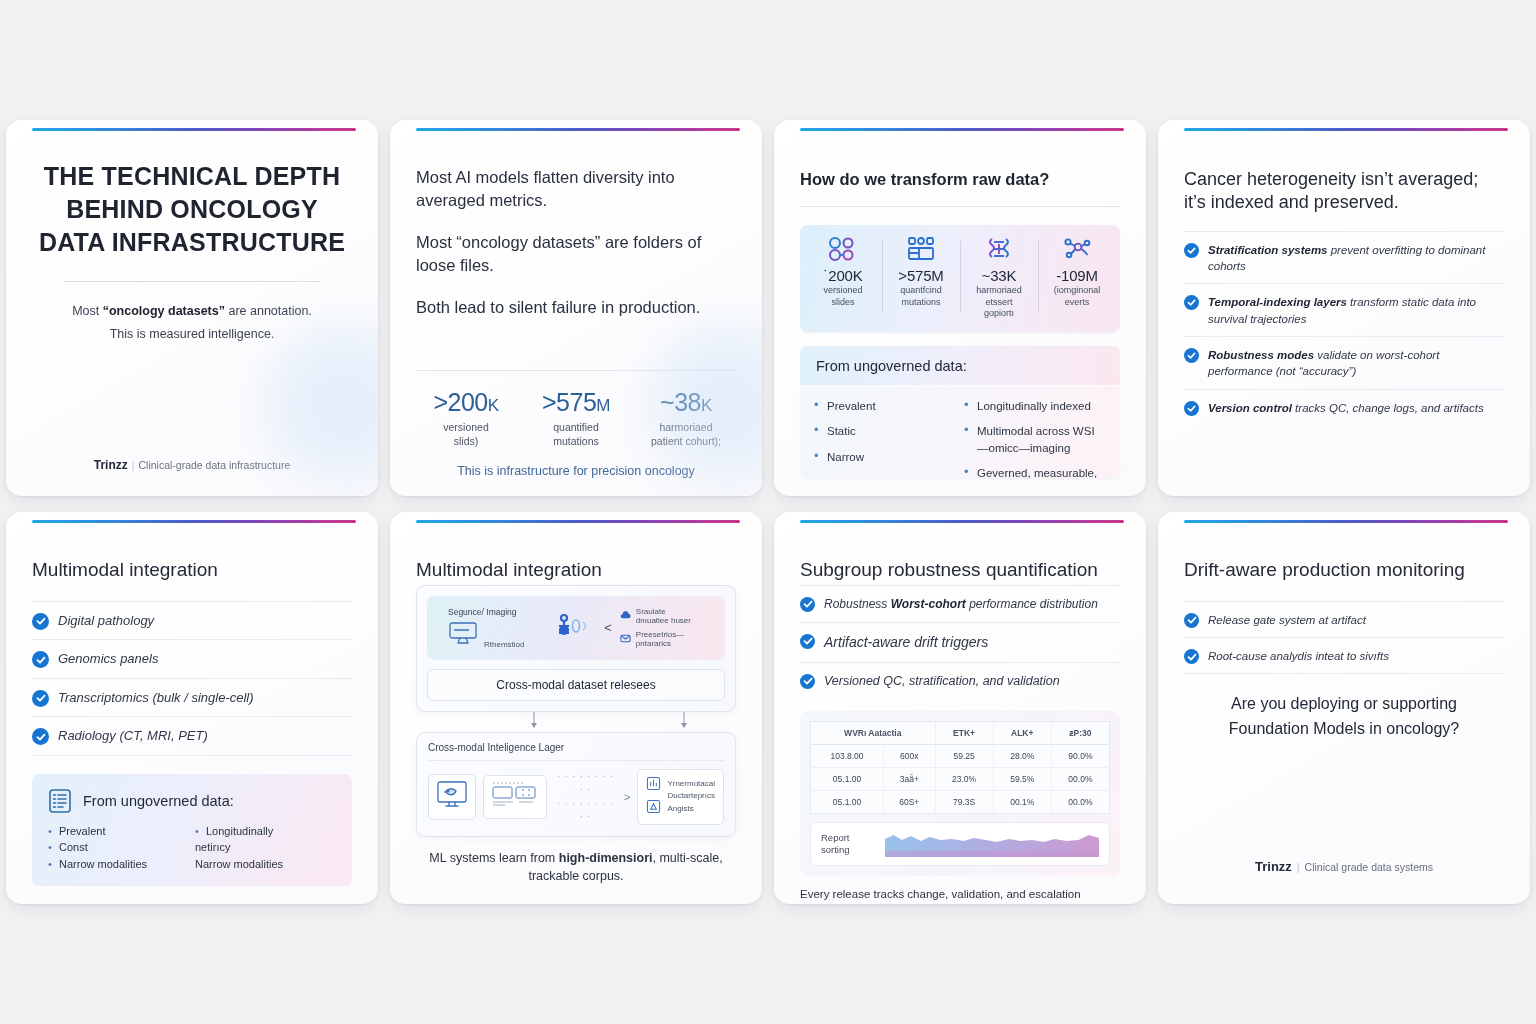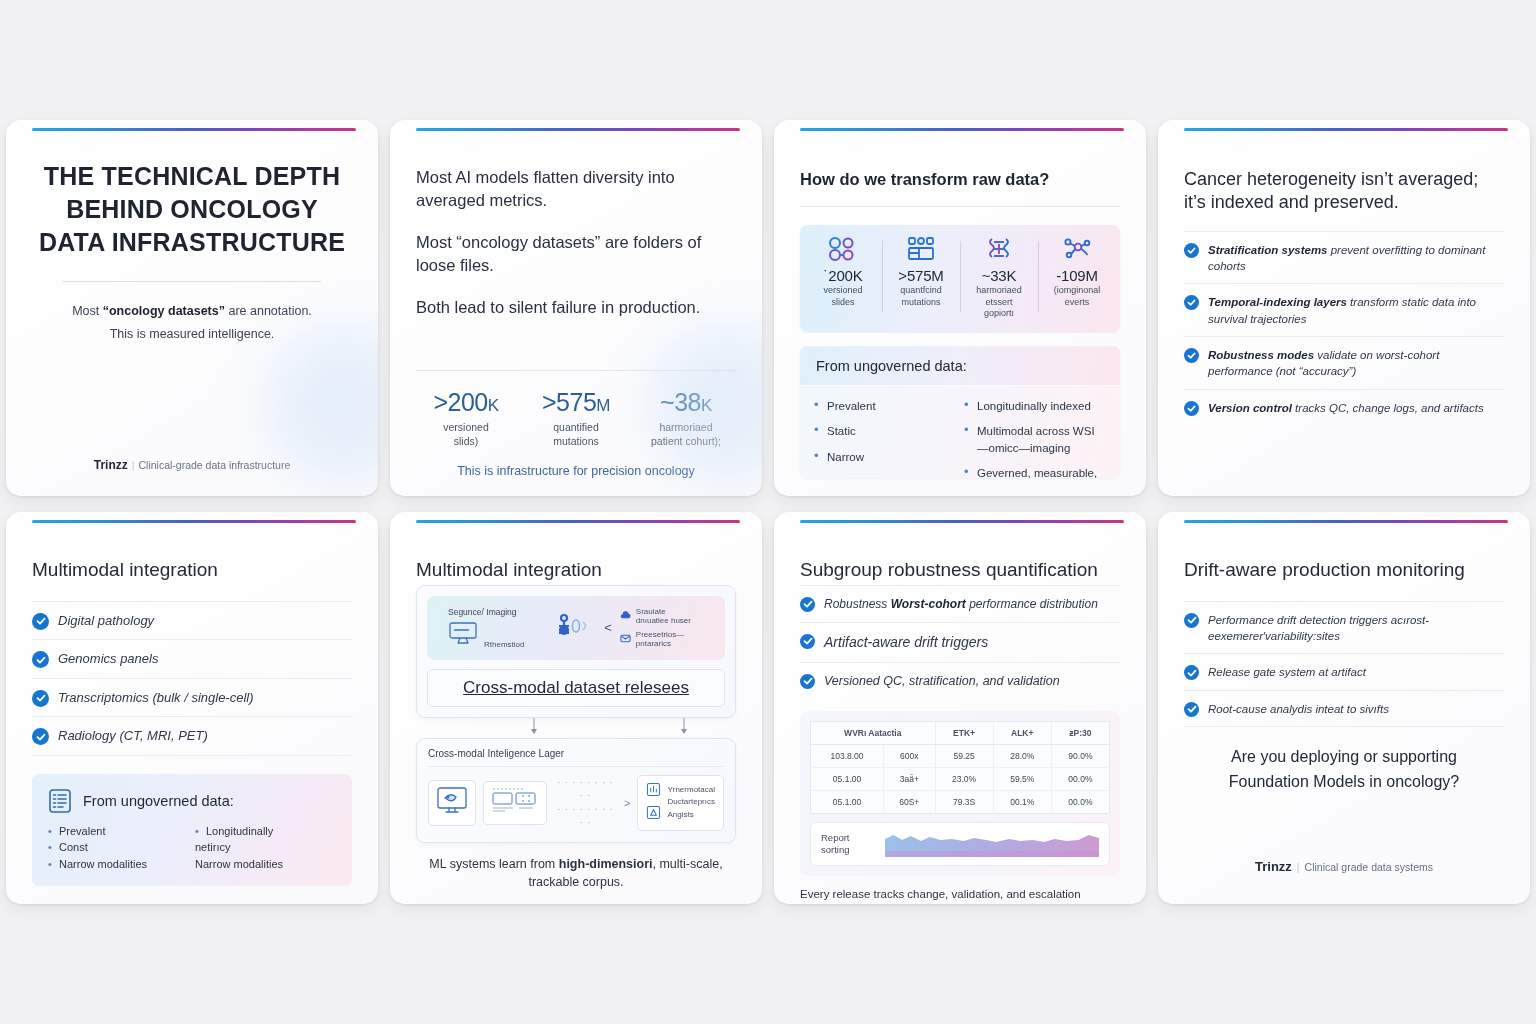--- a/index.html
+++ b/index.html
@@ -131,21 +131,21 @@
   }
   .drow {
     border-radius:7px; padding:9px 21px; position:relative;
     background:linear-gradient(105deg,#dff2f7 0%,#e9eaf8 45%,#fae7ee 100%);
     display:flex; gap:8px; align-items:center; min-height:64px;
   }
   .dlabel{ font-size:8.5px; color:#3d4554; }
   .dmono { font-size:8px; color:#4a5366; }
   .dband {
     margin-top:9px; border:1px solid #dfe3ed; border-radius:6px; background:#fbfcfe;
-    text-align:center; padding:8px 16px; font-size:17px; color:#222a3a;text-decoration:underline;
+    text-align:center; padding:8px 16px; font-size:12px; color:#222a3a;
   }
   .dbox2 { margin-top:16px; border:1px solid #e0e4ee; border-radius:9px;
     background:linear-gradient(120deg,#fbfcff 0%,#f6f8fd 100%); padding:9px 11px 11px;
     box-shadow:0 2px 5px rgba(40,50,90,.05);}
   .dbox2-h{ font-size:10px; color:#3a4251; padding-bottom:7px; border-bottom:1px solid #e7eaf1; margin-bottom:8px;}
   .dcells{ display:flex; align-items:center; gap:7px;}
   .dcell{ border:1px solid #dde2ec; border-radius:5px; background:#fff; padding:5px 6px;}
   .dots{ flex:1; font-size:9px; color:#9aa3b4; line-height:1.5; text-align:center; letter-spacing:1px;}
   .caption{ margin-top:auto; text-align:center; font-size:12.5px; color:#2b3240; line-height:1.5; padding-top:12px;}
   .caption b{font-weight:700;}
@@ -604,28 +604,20 @@
     <div class="body" style="margin-top:20px;">
       <div class="head-2" style="font-size:19px;font-weight:400;">Drift-aware production monitoring</div>
       <div style="height:16px"></div>
       <div class="checks">
         <div class="chk-row">
           <div class="chk">
               <svg width="10" height="10" viewBox="0 0 10 10">
                 <path d="M1.5 5.2 L4 7.6 L8.5 2.6" stroke="#fff" stroke-width="1.8" fill="none" stroke-linecap="round" stroke-linejoin="round"></path>
               </svg>
             </div>
-          <div class="chk-t">Performance drift detection triggers acırost-eexemerer′variability:sites</div>
-        </div>
-        <div class="chk-row">
-          <div class="chk">
-              <svg width="10" height="10" viewBox="0 0 10 10">
-                <path d="M1.5 5.2 L4 7.6 L8.5 2.6" stroke="#fff" stroke-width="1.8" fill="none" stroke-linecap="round" stroke-linejoin="round"></path>
-              </svg>
-            </div>
           <div class="chk-t">Release gate system at artifact</div>
         </div>
         <div class="chk-row">
           <div class="chk">
               <svg width="10" height="10" viewBox="0 0 10 10">
                 <path d="M1.5 5.2 L4 7.6 L8.5 2.6" stroke="#fff" stroke-width="1.8" fill="none" stroke-linecap="round" stroke-linejoin="round"></path>
               </svg>
             </div>
           <div class="chk-t">Root-cause analydis inteat to sivıfts</div>
         </div>

